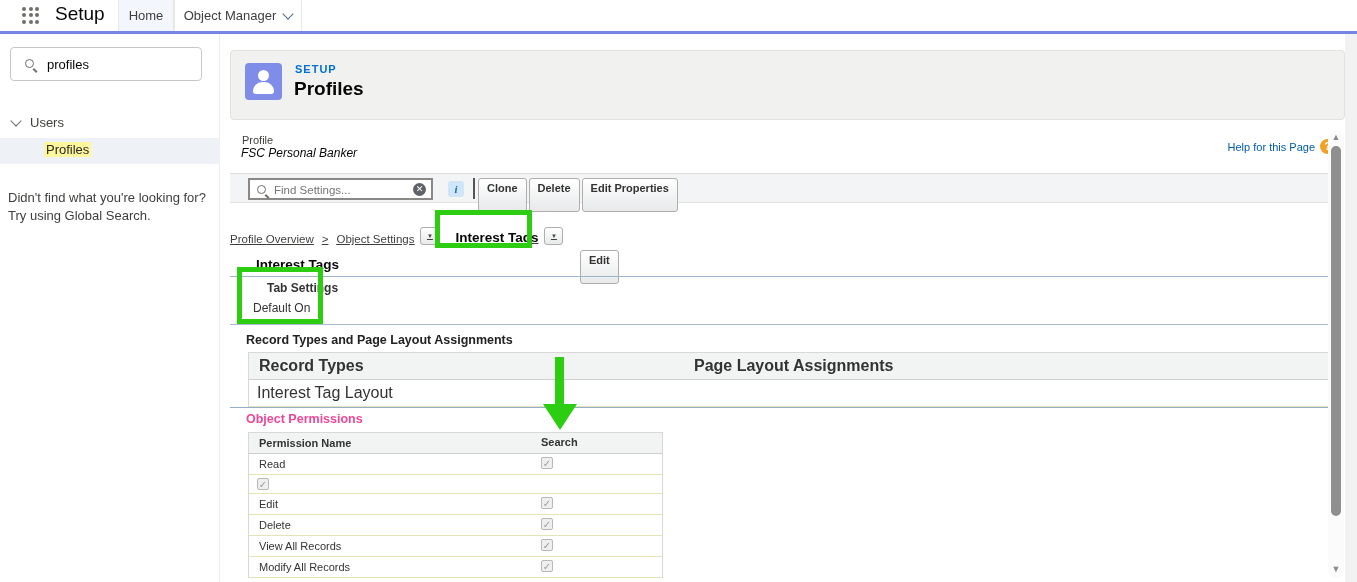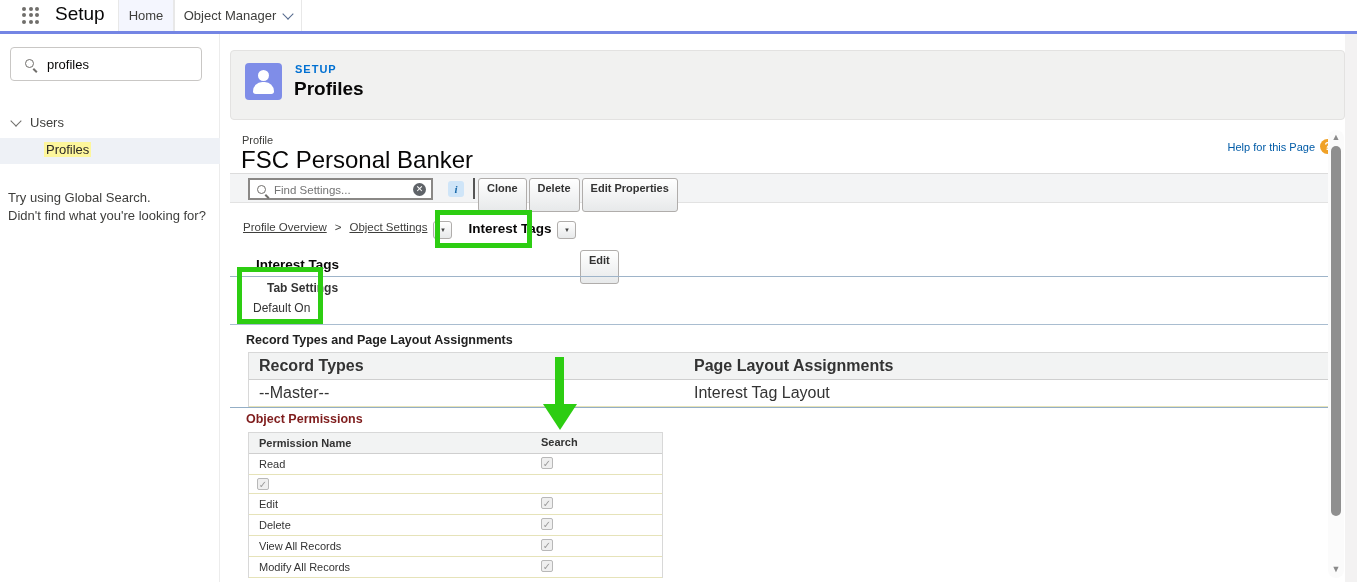--- a/index.html
+++ b/index.html
@@ -46,21 +46,21 @@
   .avatar { position:absolute; left:14px; top:12px; width:37px; height:37px; background:#7f8de8; border-radius:4px; }
   .avatar .head { position:absolute; left:13px; top:7px; width:11px; height:11px; background:#fff; border-radius:50%; }
   .avatar .body { position:absolute; left:8px; top:19px; width:21px; height:12px; background:#fff;
                   border-radius:10px 10px 3px 3px; }
   .eyebrow { position:absolute; left:64px; top:12px; font-size:11px; font-weight:bold; letter-spacing:1px; color:#0070d2; }
   .card-title { position:absolute; left:63px; top:27px; font-size:19px; font-weight:bold; color:#080707; }
 
   
   .panel { position:absolute; left:230px; top:128px; width:1115px; height:454px; background:#fff; }
   .ent-label { position:absolute; left:12px; top:6px; font-size:11px; color:#3e3e3c; }
-  .ent-name { position:absolute; left:11px; top:18px; font-size:24px; color:#080707; }
+  .ent-name { position:absolute; left:11px; top:18px; font-size:12px; color:#080707;font-style:italic; }
   .help-link { position:absolute; right:30px; top:13px; font-size:11px; color:#015ba7; cursor:pointer; }
   .help-q { position:absolute; right:10px; top:11px; width:15px; height:15px; border-radius:50%; background:#f0a126;
             color:#fff; font-size:10px; font-weight:bold; text-align:center; line-height:15px; cursor:pointer; }
 
   .toolbar { position:absolute; left:0; top:45px; width:1100px; height:30px; background:#f3f4f5;
              border-top:1px solid #dcdcdc; border-bottom:1px solid #e2e2e2; }
   .find { position:absolute; left:18px; top:4px; width:185px; height:22px; background:#fff; border:2px solid #8a8886; border-radius:0; }
   .find .mag { left:7px; top:5px; }
   .find input { position:absolute; left:24px; top:2px; width:130px; height:15px; border:none; outline:none;
                 font-size:11.5px; color:#444; font-family:"Liberation Sans", sans-serif; background:transparent; }
@@ -68,22 +68,22 @@
                  color:#fff; font-size:9px; line-height:13px; text-align:center; cursor:pointer; }
   .info-chip { position:absolute; left:218px; top:7px; width:16px; height:16px; background:#cfe5f8; border-radius:3px;
                color:#1a6aab; font-size:11px; font-weight:bold; font-style:italic; text-align:center; line-height:16px;
                font-family:"Liberation Serif", serif; cursor:pointer; }
   .tb-sep { position:absolute; left:243px; top:4px; width:2px; height:21px; background:#555; }
   .btn { display:inline-block; height:34px; padding:0 8px; background:linear-gradient(#fff,#e7e9ea);
          border:1px solid #b0adab; border-radius:3px; font-size:11px; font-weight:bold; color:#333;
          line-height:19px; cursor:pointer; }
   .tb-btns { position:absolute; left:248px; top:4px; display:flex; gap:2px; }
 
-  .crumbs { position:absolute; left:13px; top:93px; height:24px; font-size:11.5px; color:#3e3e3c;
-            display:flex; align-items:flex-start; }
+  .crumbs { position:absolute; left:0; top:93px; height:24px; font-size:11.5px; color:#3e3e3c;
+            display:flex; align-items:flex-end;text-decoration:underline; }
   .crumbs a { color:#3e3e3c; text-decoration:underline; cursor:pointer; }
   .crumb-sep { margin:0 8px; }
   .dd-btn { display:inline-block; width:19px; height:18px; background:linear-gradient(#fff,#e7e9ea);
             border:1px solid #b0adab; border-radius:3px; text-align:center; line-height:16px; font-size:6px;
             color:#444; margin-left:6px; cursor:pointer; }
   .crumb-current { font-size:13.5px; font-weight:bold; color:#080707; margin-left:16px; }
 
   .sec-head { position:absolute; left:26px; top:129px; font-size:13.5px; font-weight:bold; color:#080707; }
   .edit-btn { position:absolute; left:350px; top:122px; }
   .sec-line1 { position:absolute; left:0; top:148px; width:1100px; height:1px; background:#9eb4c9; }
@@ -93,21 +93,21 @@
 
   .rt-head { position:absolute; left:16px; top:205px; font-size:12.5px; font-weight:bold; color:#222; }
   .rt-table { position:absolute; left:18px; top:224px; width:1082px; font-size:16px; color:#333;
               border:1px solid #d8d8d8; border-bottom:none; }
   .t-hrow { display:flex; background:#f2f3f3; border-bottom:1px solid #cfcfcf; font-weight:bold; }
   .t-row { display:flex; background:#fff; border-bottom:1px solid #e6e3b9; }
   .rt-c1 { width:437px; padding:4px 10px; }
   .rt-c2 { flex:1; padding:4px 8px; }
 
   .sec-line3 { position:absolute; left:0; top:279px; width:1100px; height:1px; background:#93aec6; }
-  .op-head { position:absolute; left:16px; top:284px; font-size:12.5px; font-weight:bold; color:#7f1d1d; }
+  .op-head { position:absolute; left:16px; top:284px; font-size:12.5px; font-weight:bold; color:#ec4899; }
   .op-table { position:absolute; left:18px; top:304px; width:415px; font-size:11px; color:#333;
               border:1px solid #d8d8d8; border-bottom:none; }
   .op-c1 { width:284px; padding:4px 10px; }
   .op-c2 { flex:1; padding:3px 8px; }
   .cbx { display:inline-block; width:12px; height:12px; background:#efefef; border:1px solid #b8b8b8;
          border-radius:2px; color:#9a9a9a; font-size:10px; line-height:11px; text-align:center; }
 
   
   .anno-box { position:absolute; border:5px solid #2dcd12; background:transparent; pointer-events:none; }
   .box1 { left:435px; top:210px; width:97px; height:38px; }
@@ -155,22 +155,22 @@
       <span class="mag"></span>
       <input value="profiles" style="">
     </div>
     <div class="nav-group">
       <span class="chev"></span><span>Users</span>
     </div>
     <div class="nav-sel">
       <span>Profiles</span>
     </div>
     <div class="side-foot">
+      <div>Didn't find what you're looking for?</div>
       <div>Try using Global Search.</div>
-      <div>Didn't find what you're looking for?</div>
     </div>
   </div>
 
   <div class="gutter"></div>
 
   <div class="card">
     <div class="avatar">
       <span class="head"></span>
         <span class="body"></span>
     </div>
@@ -216,21 +216,20 @@
     <div class="tab-set-value">Default On</div>
     <div class="sec-line2"></div>
 
     <div class="rt-head">Record Types and Page Layout Assignments</div>
     <div class="rt-table">
       <div class="t-hrow">
         <div class="rt-c1">Record Types</div>
         <div class="rt-c2">Page Layout Assignments</div>
       </div>
       <div class="t-row">
-        <div class="rt-c1">--Master--</div>
         <div class="rt-c2">Interest Tag Layout</div>
       </div>
     </div>
     <div class="sec-line3"></div>
 
     <div class="op-head">Object Permissions</div>
     <div class="op-table">
       <div class="t-hrow">
         <div class="op-c1">Permission Name</div>
         <div class="op-c2">Search</div>

